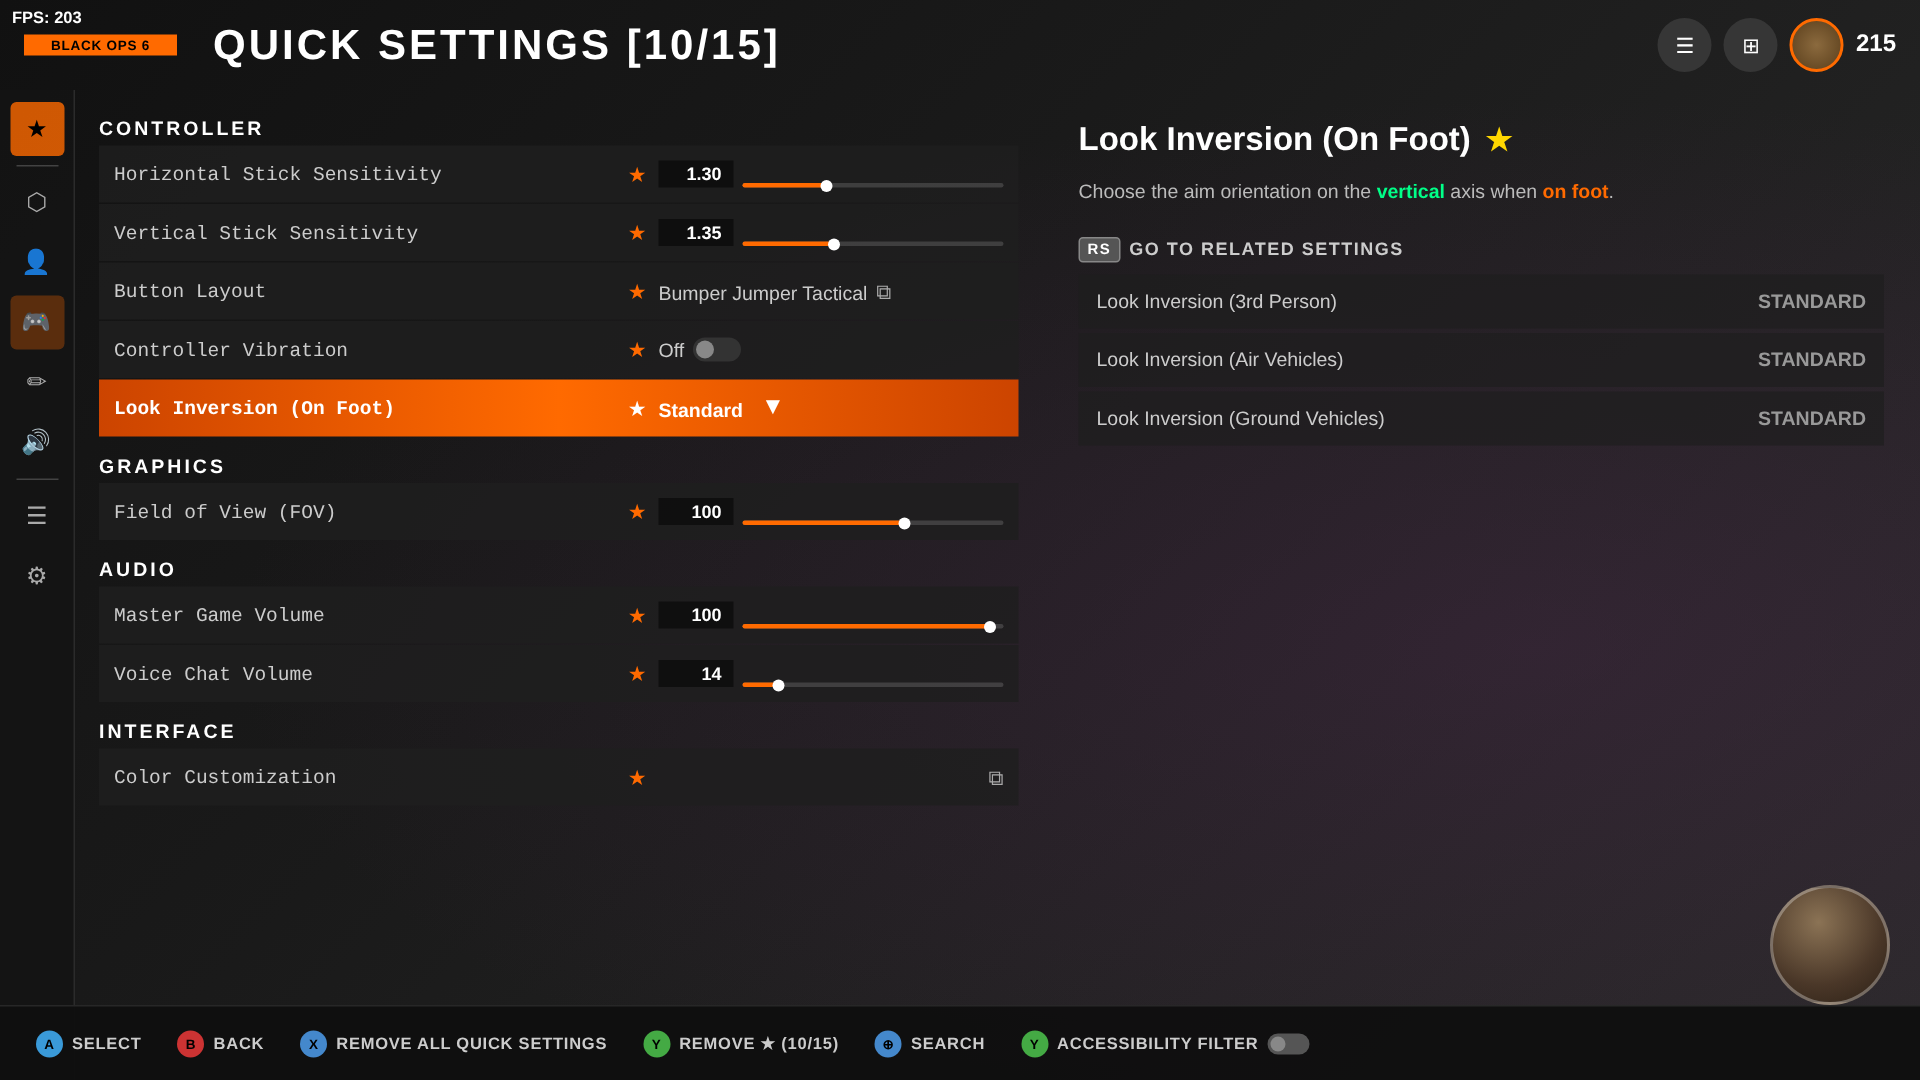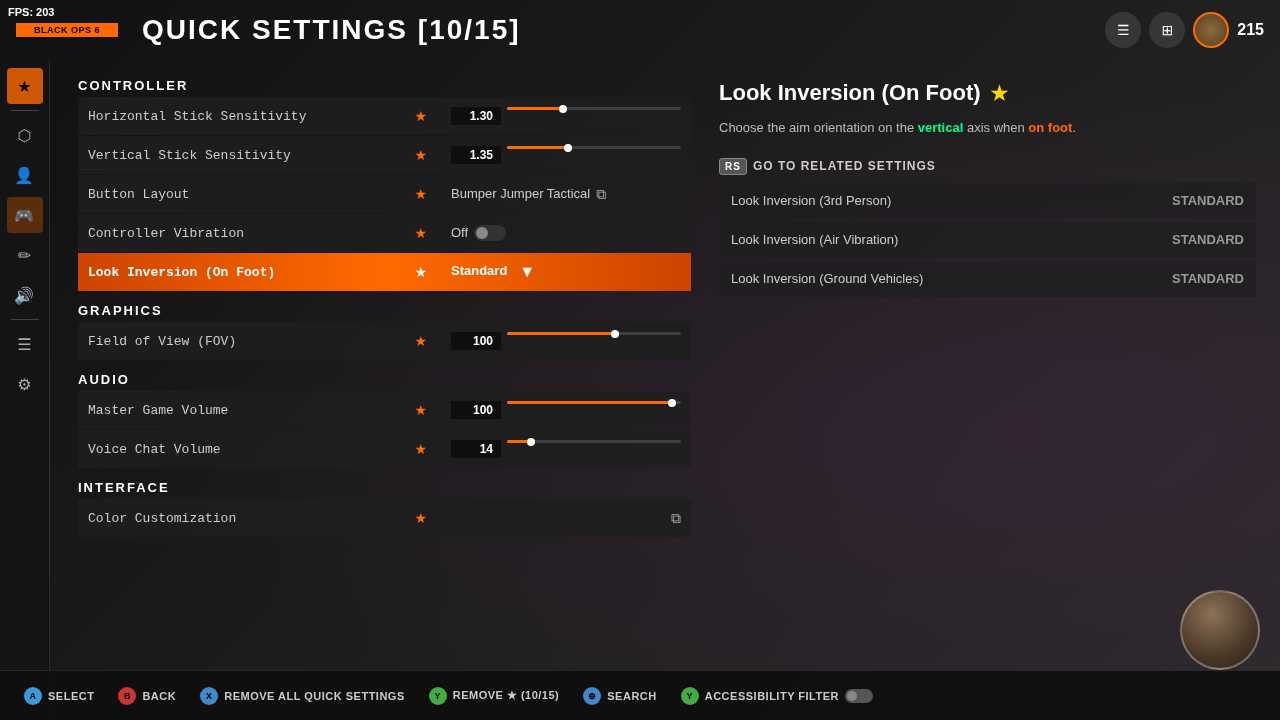--- a/index.html
+++ b/index.html
@@ -145,21 +145,21 @@
       width: 28px;
       height: 1px;
       background: rgba(255,255,255,0.2);
       margin: 2px 0;
     }
 
     
     .main-content {
       position: absolute;
       top: 60px;
-      left: 62px;
+      left: 50px;
       width: 645px;
       bottom: 50px;
       z-index: 5;
       padding: 10px 16px;
       overflow: hidden;
     }
 
     
     .section-header {
       font-size: 13px;
@@ -202,24 +202,23 @@
     .star-icon {
       color: #ff6a00;
       font-size: 14px;
       margin: 0 8px;
     }
     .setting-row.active .star-icon {
       color: #fff;
     }
     .setting-value-box {
       display: flex;
-      align-items: flex-start;
+      align-items: flex-end;
       gap: 6px;
       min-width: 230px;
-      margin-left: 16px;
     }
     .value-text {
       background: rgba(0,0,0,0.5);
       color: #fff;
       font-size: 12px;
       padding: 2px 8px;
       min-width: 50px;
       text-align: right;
       font-weight: bold;
     }
@@ -598,21 +597,21 @@
   <div class="related-settings-header">
     <span class="rs-badge">RS</span>
     <span>GO TO RELATED SETTINGS</span>
   </div>
   <div class="settings-list">
     <div class="related-item">
       <span class="related-item-name">Look Inversion (3rd Person)</span>
       <span class="related-item-value">STANDARD</span>
     </div>
     <div class="related-item">
-      <span class="related-item-name">Look Inversion (Air Vibration)</span>
+      <span class="related-item-name">Look Inversion (Air Vehicles)</span>
       <span class="related-item-value">STANDARD</span>
     </div>
     <div class="related-item">
       <span class="related-item-name">Look Inversion (Ground Vehicles)</span>
       <span class="related-item-value">STANDARD</span>
     </div>
   </div>
 </div>
 
 <div class="character-avatar"></div>

